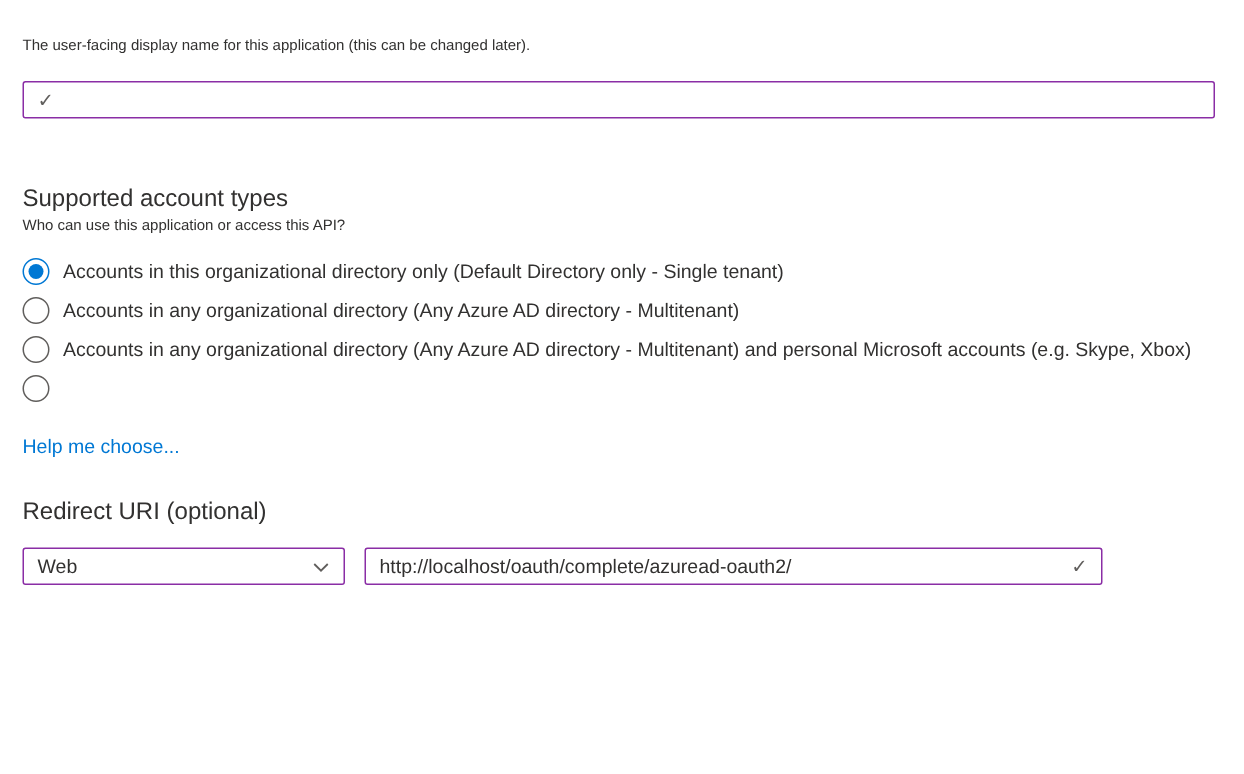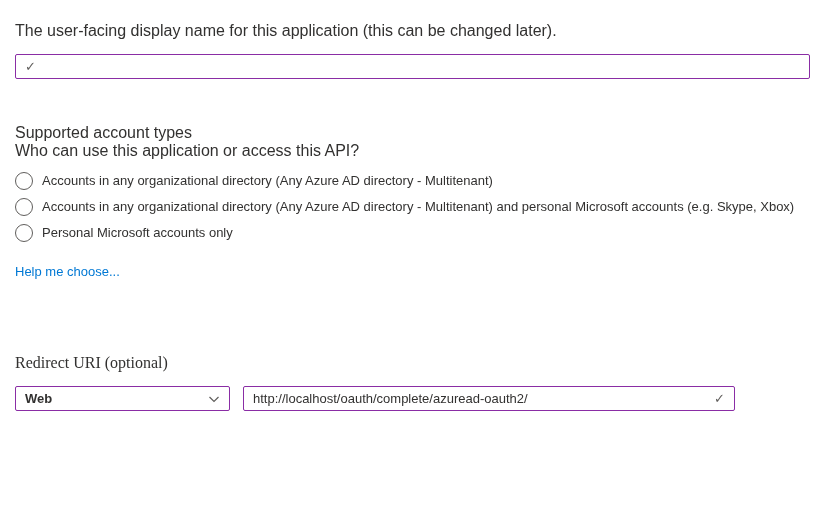--- a/index.html
+++ b/index.html
@@ -18,21 +18,21 @@
     font-family: "Liberation Sans", sans-serif;
     color: var(--text);
     padding: 12px 19px 0 15px;
     overflow: hidden;
   }
   .section-heading {
     font-size: 16px; line-height: 21px; font-weight: 400; color: var(--text);
   }
   .required-star { color: var(--required-red); margin-right: 4px; font-size: 14px; }
   .desc {
-    font-size: 16px; line-height: 16px; color: var(--text);
+    font-size: 10px; line-height: 16px; color: var(--text);
   }
   .name-desc { margin-top: 11px; }
   .input-shell {
     display: flex; align-items: center;
     height: 25px; border: 1px solid var(--accent-purple); border-radius: 2px;
     background: #fff; padding: 0 9px;
   }
   .input-shell input {
     flex: 1; min-width: 0; border: none; outline: none; background: transparent;
     font-family: "Liberation Sans", sans-serif; font-size: 13px; color: var(--text);
@@ -58,26 +58,26 @@
     content: ""; position: absolute; left: 50%; top: 50%;
     width: 10px; height: 10px; border-radius: 50%;
     background: var(--radio-blue); transform: translate(-50%, -50%);
   }
   .radio-label { font-size: 13px; line-height: 16px; }
   .help-link {
     display: inline-block; margin-top: 18px;
     font-size: 13px; line-height: 16px; color: var(--link-blue);
     text-decoration: none; cursor: pointer; text-align: center;
   }
-  .section3-heading { margin-top: 72px; font-family: Liberation Serif, serif; }
+  .section3-heading { margin-top: 24px; }
   .redirect-desc { margin-top: 10px; width: 800px; line-height: 19px; }
   .redirect-row { margin-top: 13px; display: flex; align-items: center; }
   .platform-select {
     width: 215px; height: 25px; border: 1px solid var(--accent-purple); border-radius: 2px;
-    display: flex; align-items: center; padding: 0 9px; cursor: pointer; background: #fff; font-weight: bold;
+    display: flex; align-items: center; padding: 0 9px; cursor: pointer; background: #fff;
   }
   .platform-select .select-value { flex: 1; font-size: 13px; color: var(--text); }
   .chevron-svg { width: 12px; height: 12px; flex: 0 0 auto; }
   .uri-shell { width: 492px; margin-left: 13px; }
 </style>
 </head>
 <body>
 
 <div>
 
@@ -85,31 +85,34 @@
   <div class="desc name-desc">The user-facing display name for this application (this can be changed later).</div>
   <div class="input-shell name-input-shell">
     <span class="check">✓</span>
   </div>
 
   
   <div class="section-heading section2-heading">Supported account types</div>
   <div class="desc question">Who can use this application or access this API?</div>
 
   <div class="radio-group">
+    <div class="radio-row selected">
+      <span class="radio-circle"></span>
+      <span class="radio-label">Accounts in this organizational directory only (Default Directory only - Single tenant)</span>
+    </div>
     <div class="radio-row">
       <span class="radio-circle"></span>
       <span class="radio-label">Accounts in any organizational directory (Any Azure AD directory - Multitenant)</span>
     </div>
     <div class="radio-row">
       <span class="radio-circle"></span>
       <span class="radio-label">Accounts in any organizational directory (Any Azure AD directory - Multitenant) and personal Microsoft accounts (e.g. Skype, Xbox)</span>
     </div>
     <div class="radio-row">
       <span class="radio-circle"></span>
-      <span class="radio-label">Personal Microsoft accounts only</span>
     </div>
   </div>
 
   <a class="help-link">Help me choose...</a>
 
   
   <div class="section-heading section3-heading">Redirect URI (optional)</div>
 
   <div class="redirect-row">
     <div class="platform-select">

